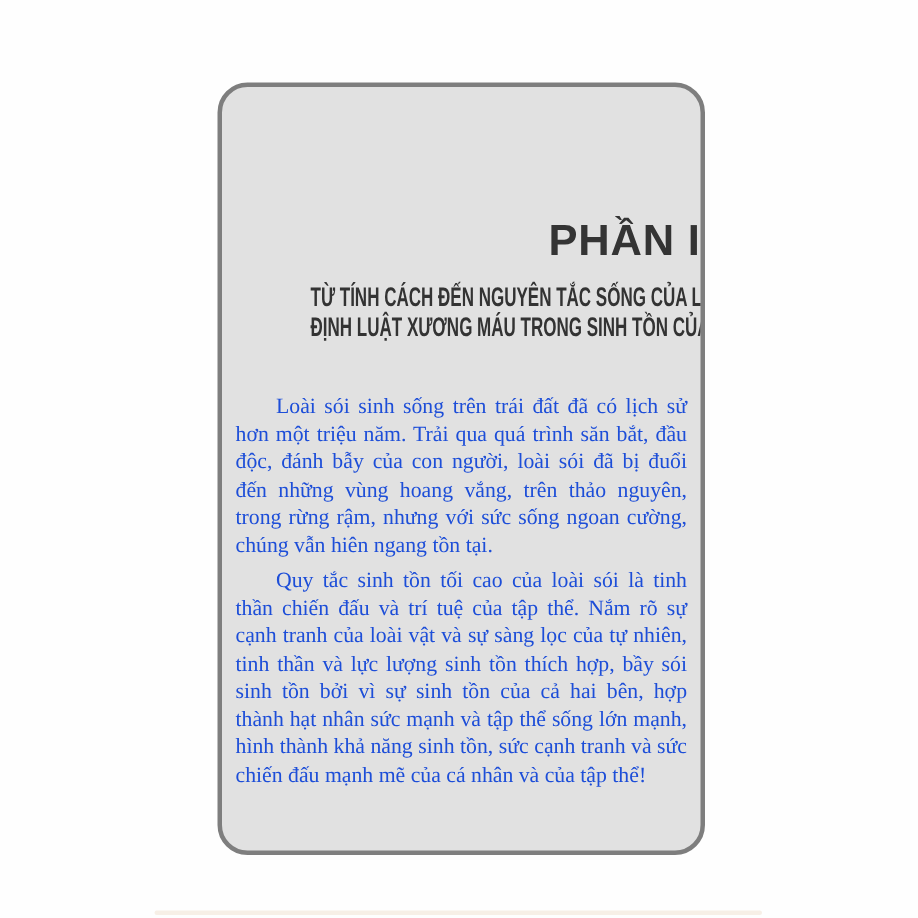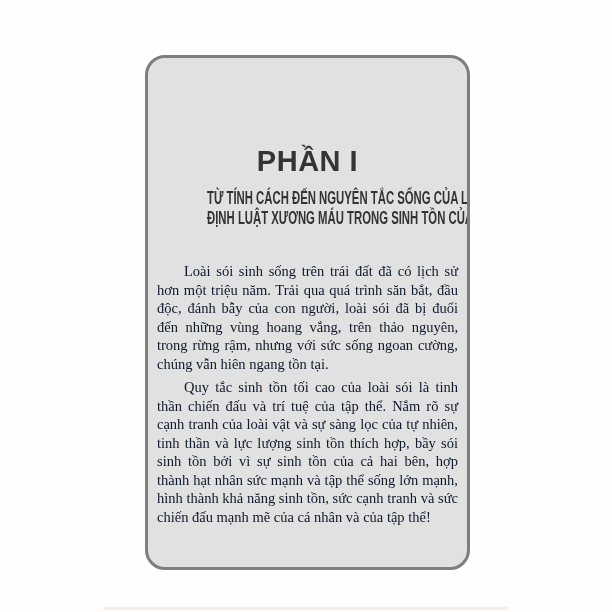--- a/index.html
+++ b/index.html
@@ -22,21 +22,21 @@
     width: 325px;
     height: 515px;
     box-sizing: border-box;
     background: #e1e1e1;
     border: 3px solid #7e7e7e;
     border-radius: 20px;
     overflow: hidden;
   }
   .part-title {
     margin-top: 88px;
-    text-align: center;
+    text-align: right;
     font-family: "Liberation Sans", sans-serif;
     font-weight: 800;
     font-size: 29px;
     line-height: 30px;
     letter-spacing: 0.5px;
     color: #343434;
   }
   .subtitle {
     margin-top: 12px;
   }
@@ -56,21 +56,21 @@
     margin-top: 34px;
     padding: 0 9px;
   }
   .para {
     margin: 0;
     text-align: justify;
     text-indent: 27px;
     font-family: "Liberation Serif", serif;
     font-size: 14.5px;
     line-height: 18.5px;
-    color: #0f172a;
+    color: #1d4ed8;
   }
   .para + .para {
     margin-top: 5px;
   }
   .bottom-artifact {
     position: absolute;
     left: 103px;
     top: 607px;
     width: 405px;
     height: 3px;

